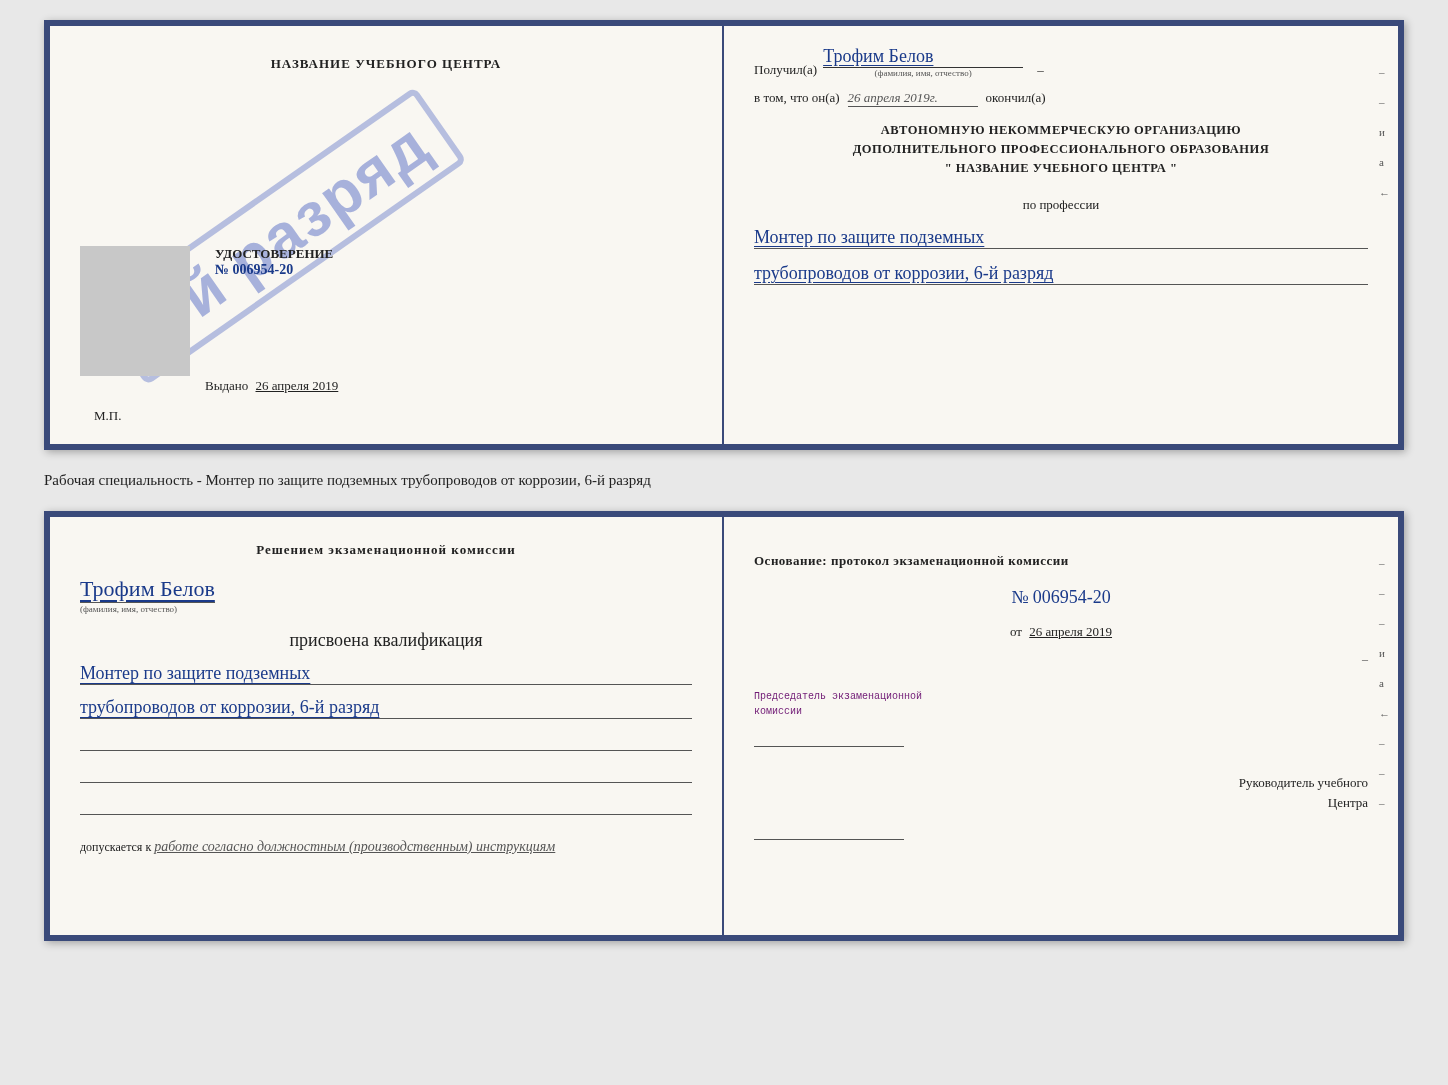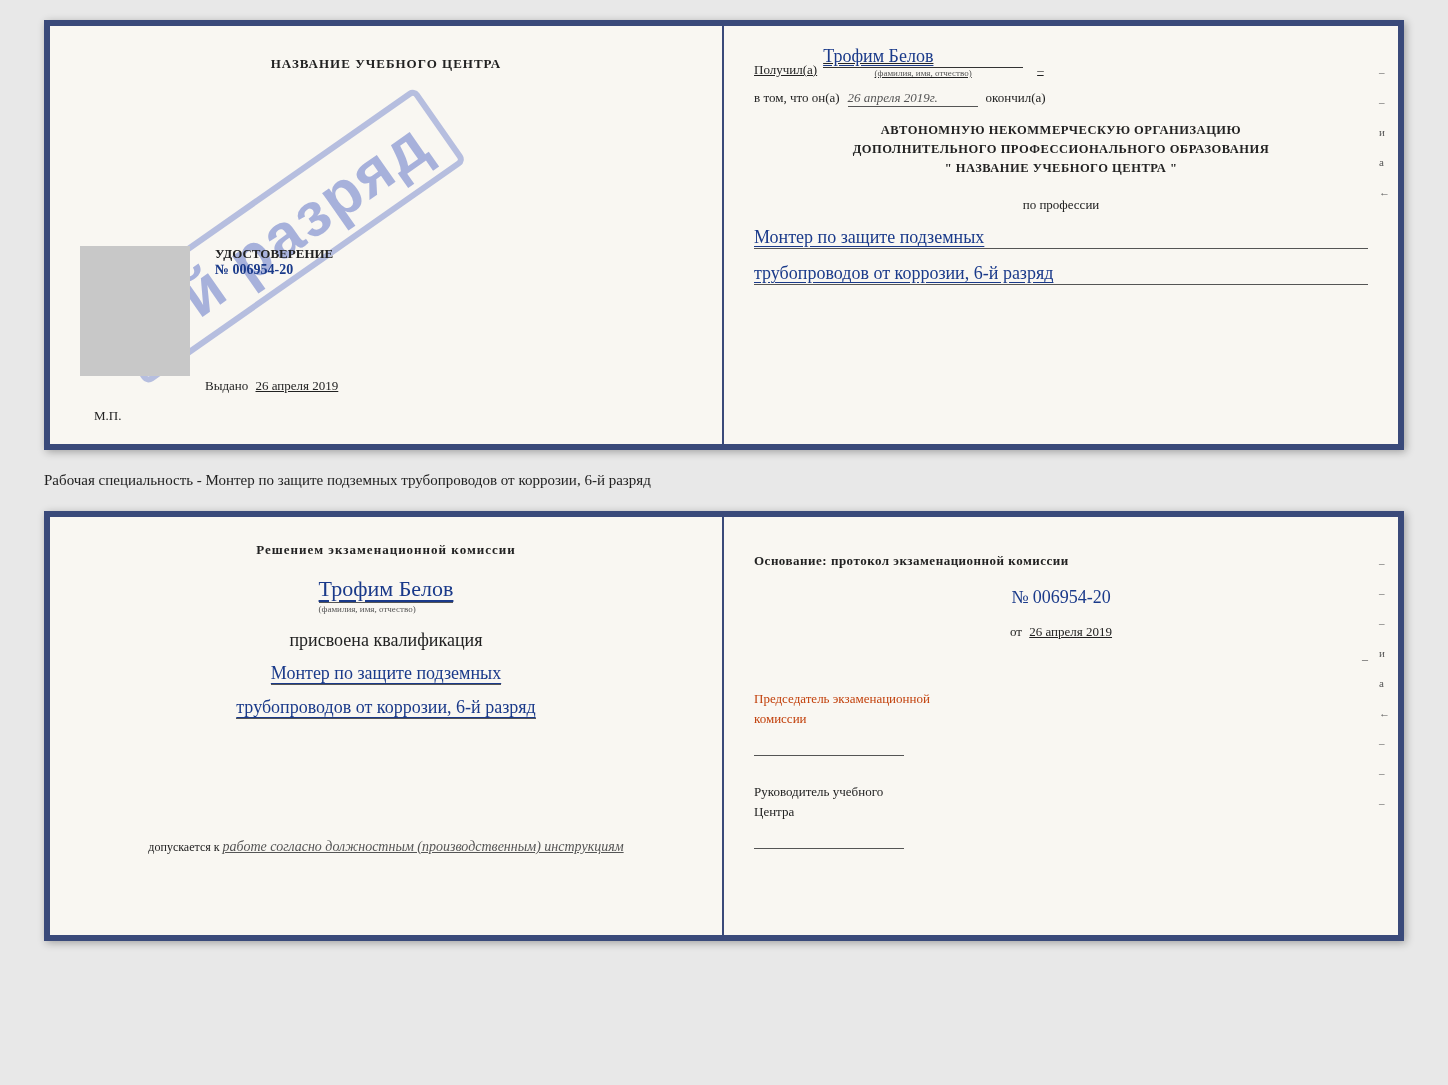--- a/index.html
+++ b/index.html
@@ -123,21 +123,20 @@
     }
 
     
     .poluchil-line {
       font-size: 13px;
       color: #222;
       display: flex;
       align-items: flex-end;
       gap: 6px;
       margin-bottom: 2px;
-      text-decoration: underline;
     }
 
     .poluchil-name {
       font-size: 18px;
       color: #1a3a8a;
       font-family: 'Segoe Script', 'Comic Sans MS', cursive;
       border-bottom: 1px solid #333;
       min-width: 200px;
       text-decoration: underline;
       text-underline-offset: 3px;
@@ -226,21 +225,20 @@
     }
 
     .doc-bottom-left {
       width: 50%;
       border-right: 2px solid #3a4a7a;
       padding: 25px 30px 20px 30px;
       display: flex;
       flex-direction: column;
       gap: 8px;
       position: relative;
-      align-items: center;
     }
 
     .doc-bottom-right {
       width: 50%;
       padding: 25px 30px 20px 30px;
       display: flex;
       flex-direction: column;
       gap: 12px;
       position: relative;
     }
@@ -325,38 +323,40 @@
     }
 
     .ot-date {
       font-size: 13px;
       color: #222;
       text-align: center;
       margin-top: 4px;
     }
 
     .predsedatel-block {
-      font-size: 13px;
-      color: #c2410c;
+      font-size: 10px;
+      color: #701a75;
       margin-top: 10px;
       line-height: 1.5;
+      font-family: Liberation Mono, monospace;
     }
 
     .signature-line {
       border-bottom: 1px solid #555;
       height: 20px;
       width: 150px;
       margin-top: 8px;
     }
 
     .rukovoditel-block {
       font-size: 13px;
       color: #222;
       margin-top: 14px;
       line-height: 1.5;
+      text-align: right;
     }
 
     .right-side-marks-bottom {
       position: absolute;
       right: 8px;
       top: 40px;
       display: flex;
       flex-direction: column;
       gap: 18px;
       font-size: 11px;

